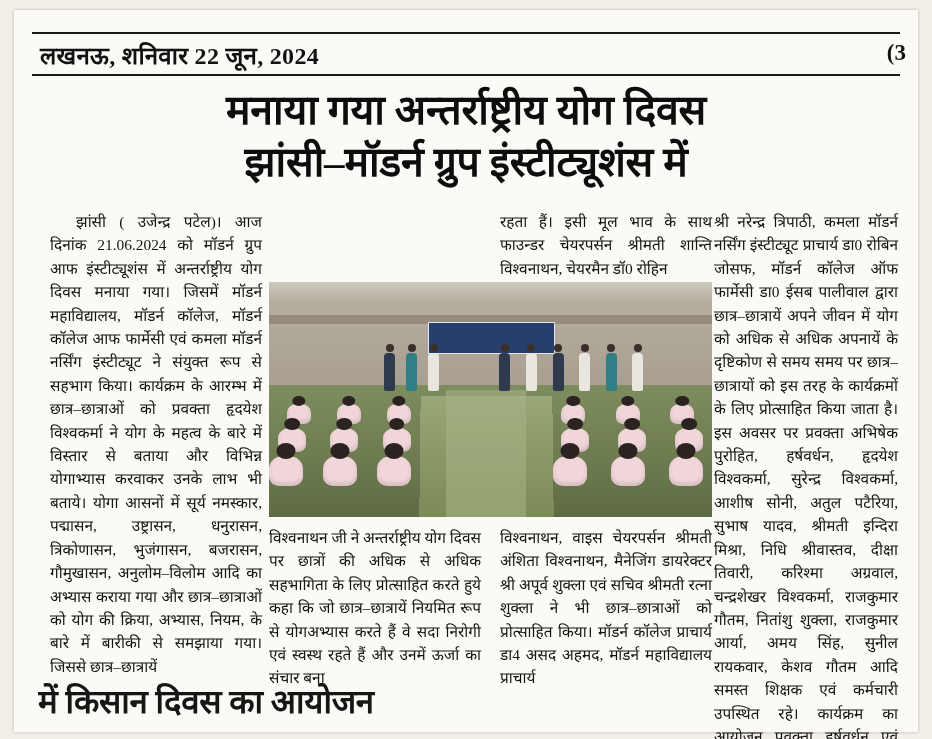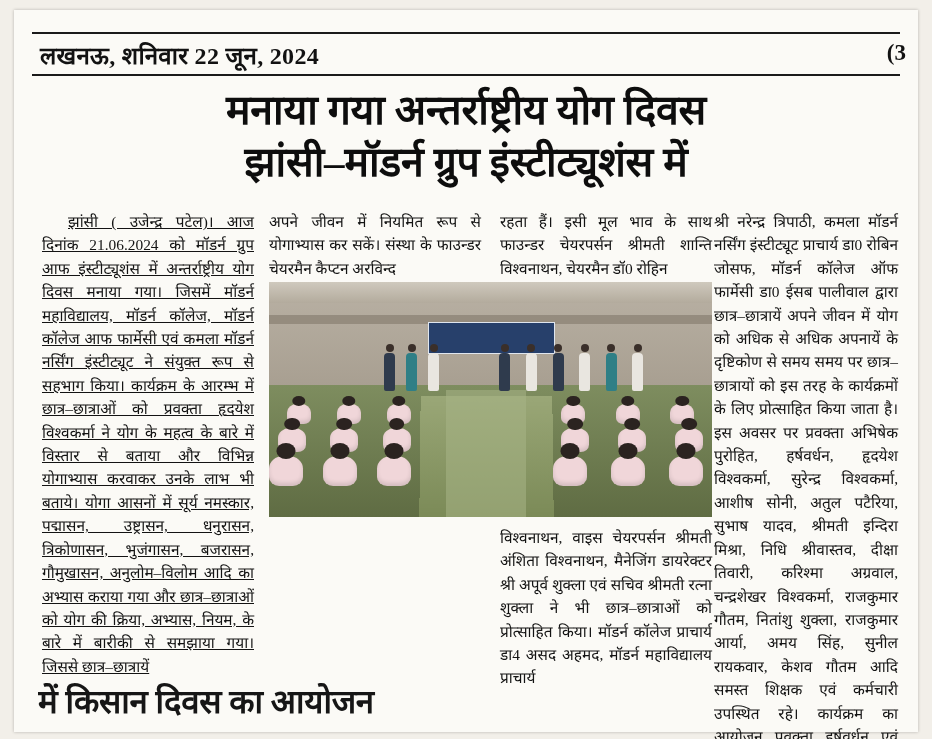--- a/index.html
+++ b/index.html
@@ -95,21 +95,21 @@
     top: 0;
     width: 212px;
     font-size: 15.4px;
     line-height: 1.52;
     text-align: justify;
     text-justify: inter-word;
     color: #131313;
     font-family: "Liberation Serif", serif;
   }
   .col p { margin: 0 0 0 0; }
-  .col1 { left: 4px; text-decoration: underline; }
+  .col1 { left: 12px; }
   .col2 { left: 231px; }
   .col3 { left: 462px; }
   .col4 { left: 676px; width: 184px; }
 
   .indent { text-indent: 26px; }
 
   
   .photo-wrap {
     position: absolute;
     left: 231px;
@@ -239,23 +239,20 @@
       <div>मनाया गया अन्तर्राष्ट्रीय योग दिवस</div>
       <div>झांसी–मॉडर्न ग्रुप इंस्टीट्यूशंस में</div>
     </div>
 
     <div class="cols">
 
       <div class="col col1">
         <p class="indent">झांसी ( उजेन्द्र पटेल)। आज दिनांक 21.06.2024 को मॉडर्न ग्रुप आफ इंस्टीट्यूशंस में अन्तर्राष्ट्रीय योग दिवस मनाया गया। जिसमें मॉडर्न महाविद्यालय, मॉडर्न कॉलेज, मॉडर्न कॉलेज आफ फार्मेसी एवं कमला मॉडर्न नर्सिंग इंस्टीट्यूट ने संयुक्त रूप से सहभाग किया। कार्यक्रम के आरम्भ में छात्र–छात्राओं को प्रवक्ता हृदयेश विश्वकर्मा ने योग के महत्व के बारे में विस्तार से बताया और विभिन्न योगाभ्यास करवाकर उनके लाभ भी बताये। योगा आसनों में सूर्य नमस्कार, पद्मासन, उष्ट्रासन, धनुरासन, त्रिकोणासन, भुजंगासन, बजरासन, गौमुखासन, अनुलोम–विलोम आदि का अभ्यास कराया गया और छात्र–छात्राओं को योग की क्रिया, अभ्यास, नियम, के बारे में बारीकी से समझाया गया। जिससे छात्र–छात्रायें</p>
       </div>
 
-      <div class="col col2">
-        <p>अपने जीवन में नियमित रूप से योगाभ्यास कर सकें। संस्था के फाउन्डर चेयरमैन कैप्टन अरविन्द</p>
-      </div>
 
       <div class="col col3">
         <p>रहता हैं। इसी मूल भाव के साथ फाउन्डर चेयरपर्सन श्रीमती शान्ति विश्वनाथन, चेयरमैन डॉ0 रोहिन</p>
       </div>
 
       <div class="col col4">
         <p>श्री नरेन्द्र त्रिपाठी, कमला मॉडर्न नर्सिंग इंस्टीट्यूट प्राचार्य डा0 रोबिन जोसफ, मॉडर्न कॉलेज ऑफ फार्मेसी डा0 ईसब पालीवाल द्वारा छात्र–छात्रायें अपने जीवन में योग को अधिक से अधिक अपनायें के दृष्टिकोण से समय समय पर छात्र–छात्रायों को इस तरह के कार्यक्रमों के लिए प्रोत्साहित किया जाता है। इस अवसर पर प्रवक्ता अभिषेक पुरोहित, हर्षवर्धन, हृदयेश विश्वकर्मा, सुरेन्द्र विश्वकर्मा, आशीष सोनी, अतुल पटैरिया, सुभाष यादव, श्रीमती इन्दिरा मिश्रा, निधि श्रीवास्तव, दीक्षा तिवारी, करिश्मा अग्रवाल, चन्द्रशेखर विश्वकर्मा, राजकुमार गौतम, नितांशु शुक्ला, राजकुमार आर्या, अमय सिंह, सुनील रायकवार, केशव गौतम आदि समस्त शिक्षक एवं कर्मचारी उपस्थित रहे। कार्यक्रम का आयोजन प्रवक्ता हर्षवर्धन एवं संचालन प्रवक्ता हृदयेश विश्वकर्मा ने किया। कार्यक्रम के अन्त में प्रवक्ता अतुल पटैरिया ने सभी का आभार किया।</p>
       </div>
 
       <div class="photo-wrap">
@@ -306,20 +303,23 @@
             <div class="person" style="width:28px;height:24px;"></div>
           </div>
           <div class="row-people" style="left:64%; top:74%; width:34%;">
             <div class="person" style="width:34px;height:30px;"></div>
             <div class="person" style="width:34px;height:30px;"></div>
             <div class="person" style="width:34px;height:30px;"></div>
           </div>
         </div>
       </div>
 
+      <div class="col col2" style="top:316px;">
+        <p>विश्वनाथन जी ने अन्तर्राष्ट्रीय योग दिवस पर छात्रों की अधिक से अधिक सहभागिता के लिए प्रोत्साहित करते हुये कहा कि जो छात्र–छात्रायें नियमित रूप से योगअभ्यास करते हैं वे सदा निरोगी एवं स्वस्थ रहते हैं और उनमें ऊर्जा का संचार बना</p>
+      </div>
       <div class="col col3" style="top:316px;">
         <p>विश्वनाथन, वाइस चेयरपर्सन श्रीमती अंशिता विश्वनाथन, मैनेजिंग डायरेक्टर श्री अपूर्व शुक्ला एवं सचिव श्रीमती रत्ना शुक्ला ने भी छात्र–छात्राओं को प्रोत्साहित किया। मॉडर्न कॉलेज प्राचार्य डा4 असद अहमद, मॉडर्न महाविद्यालय प्राचार्य</p>
       </div>
     </div>
 
     <div class="sub-headline">
       <div class="l2">में किसान दिवस का आयोजन</div>
     </div>
 
   </div>

